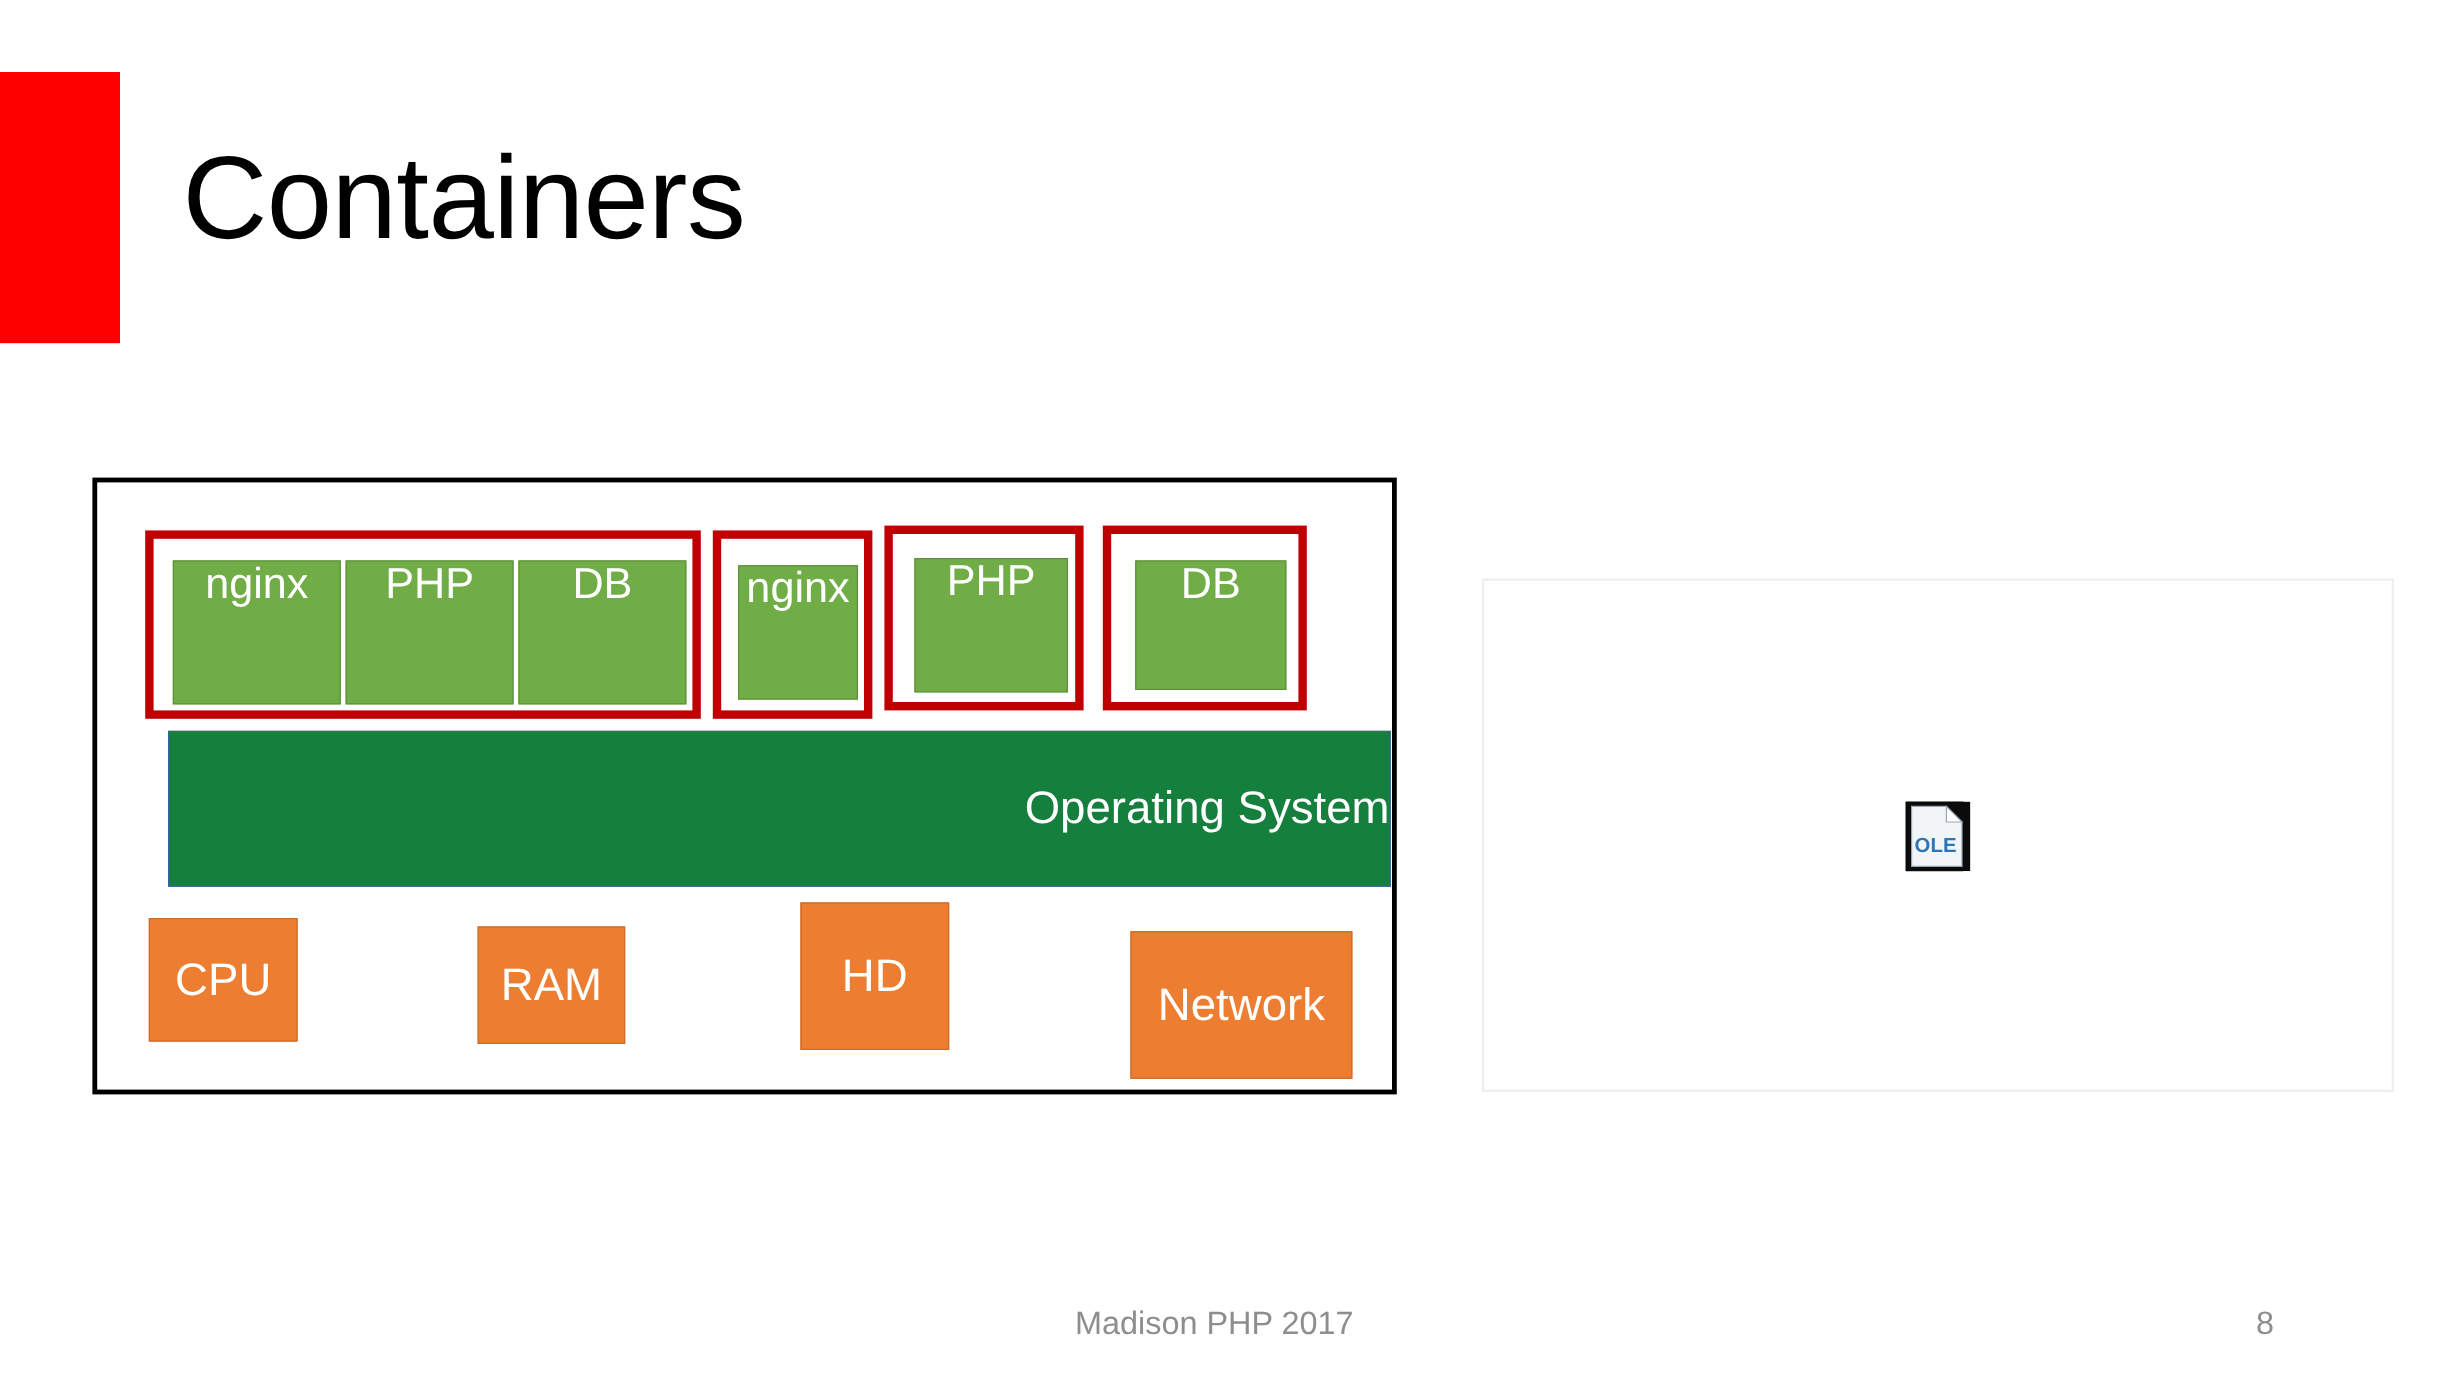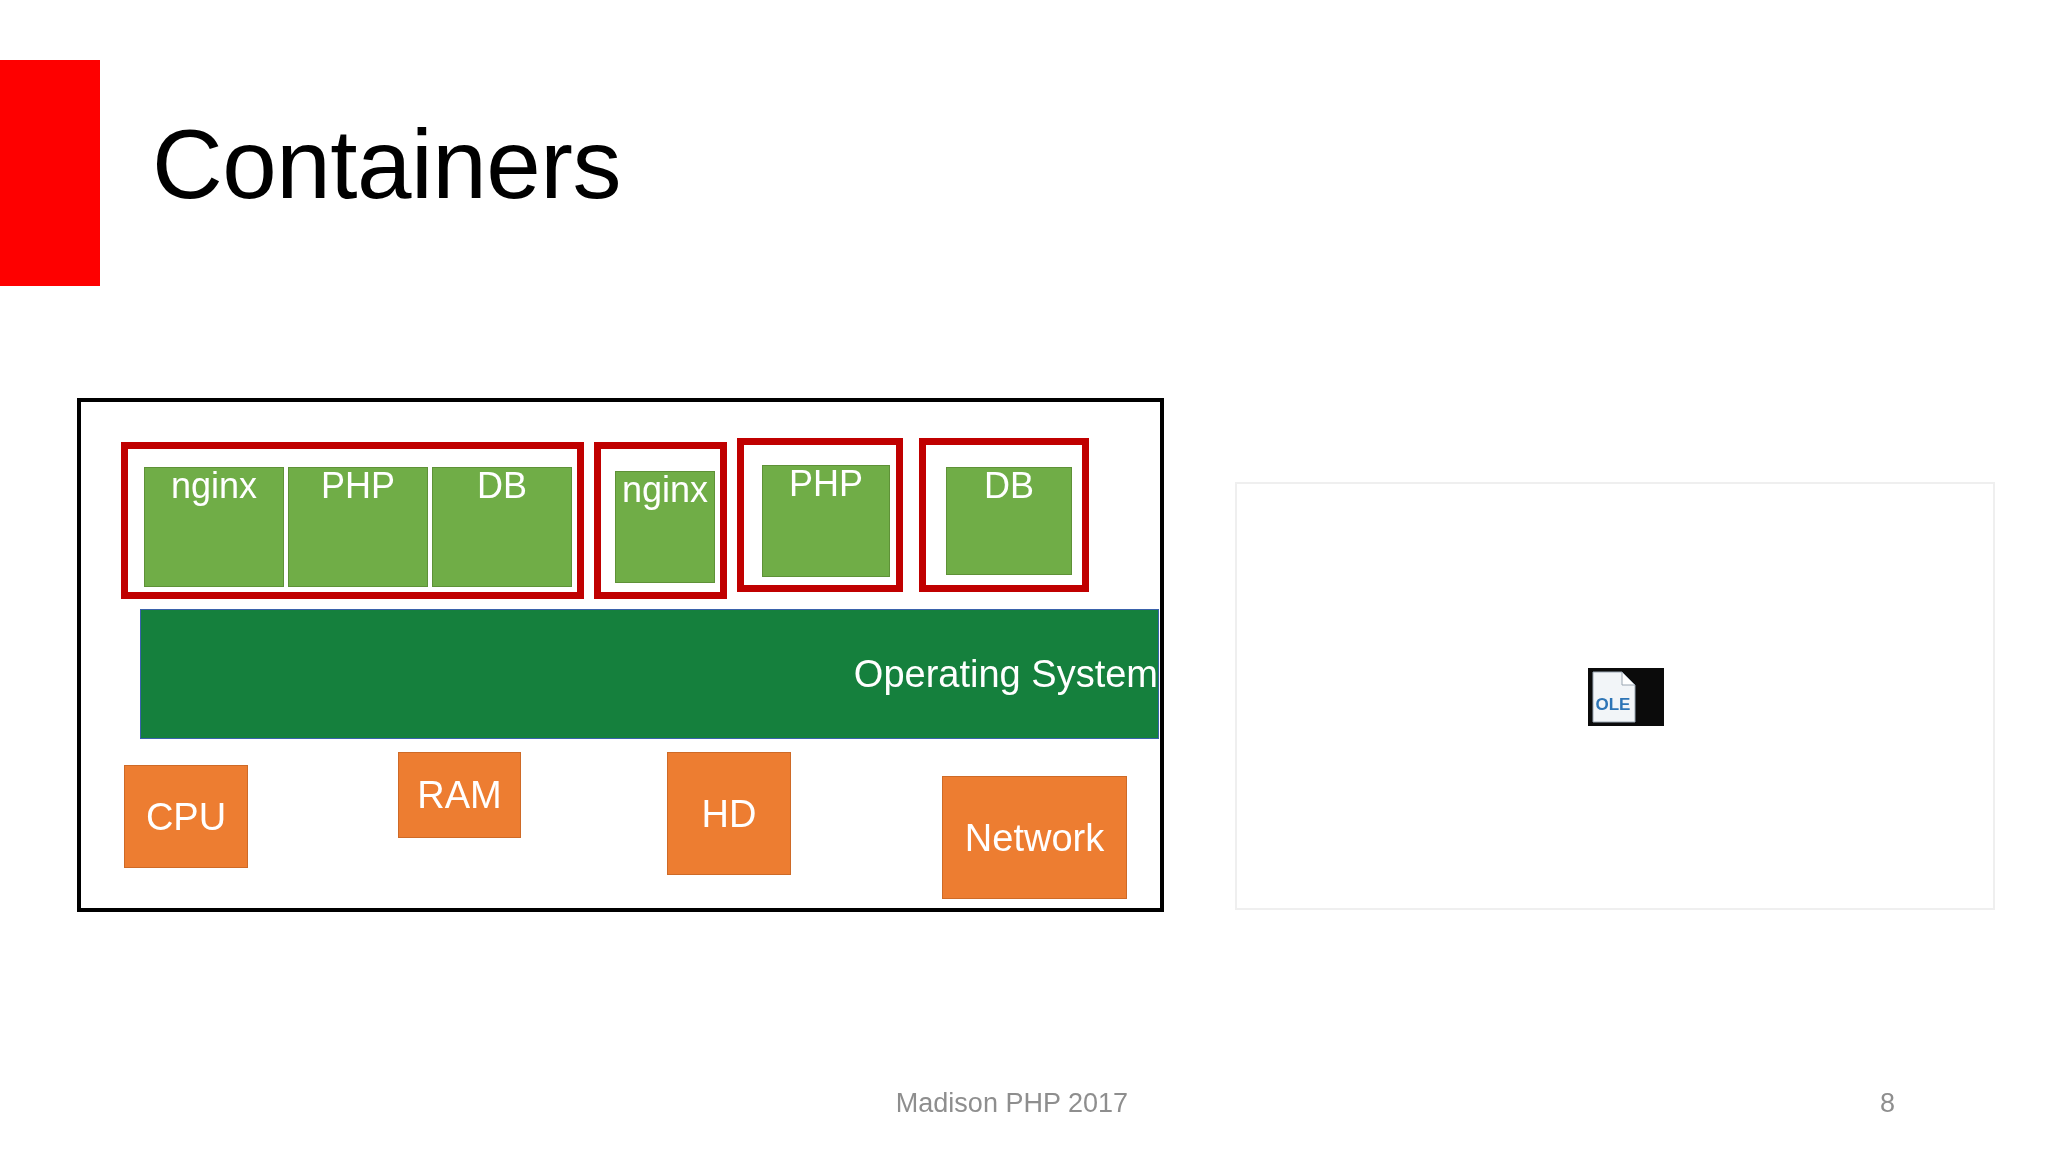--- a/index.html
+++ b/index.html
@@ -114,21 +114,21 @@
     width: 760px;
     height: 428px;
     border: 2px solid #EFEFEF;
     box-sizing: border-box;
     background: #ffffff;
   }
   #ole-object {
     position: absolute;
     left: 1588px;
     top: 668px;
-    width: 76px;
+    width: 48px;
     height: 58px;
     background: #0B0B0B;
     display: block;
   }
   #ole-object svg { display: block; }
 
   
   #footer-text {
     position: absolute;
     left: 708px;
@@ -194,21 +194,21 @@
 
   </div>
 
   <div id="os-bar">
     <span>Operating System</span>
   </div>
 
   <div class="hw-box" style="left:124px; top:765px; width:124px; height:103px;">
     <span>CPU</span>
   </div>
-  <div class="hw-box" style="left:398px; top:752px; width:123px; height:86px;">
+  <div class="hw-box" style="left:398px; top:772px; width:123px; height:98px;">
     <span>RAM</span>
   </div>
   <div class="hw-box" style="left:667px; top:752px; width:124px; height:123px;">
     <span>HD</span>
   </div>
   <div class="hw-box" style="left:942px; top:752px; width:185px; height:123px;margin-top:24px;">
     <span>Network</span>
   </div>
 
   <div id="placeholder-box"></div>

